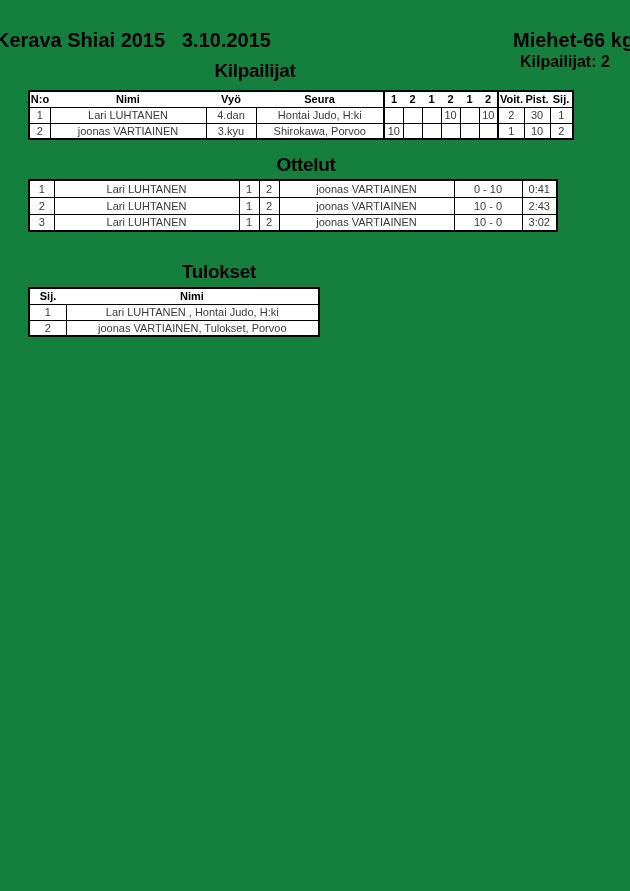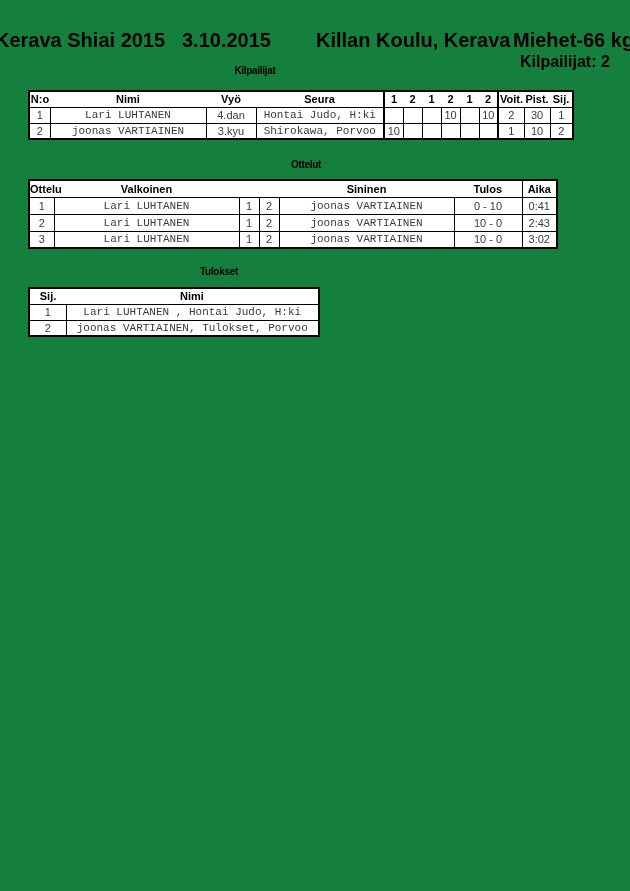--- a/index.html
+++ b/index.html
@@ -32,21 +32,21 @@
   .participants-count {
     position:absolute;
     left:520px; top:56px;
     font-size:16px; line-height:12px;
     font-weight:bold; color:#000;
     white-space:nowrap;
   }
   .section-heading {
     position:absolute;
     transform:translateX(-50%);
-    font-size:10px; line-height:14px;
+    font-size:19px; line-height:14px;
     font-weight:bold; color:#000;
     letter-spacing:-0.3px;
     white-space:nowrap;
   }
   #heading-competitors { left:255px; top:64px; }
   #heading-matches     { left:277px; top:158px;margin-left:29px; }
   #heading-results     { left:173px; top:265px;margin-left:46px; }
 
   table.doc-table {
     position:absolute;
@@ -72,37 +72,36 @@
     padding:0;
     text-align:center;
     vertical-align:middle;
     white-space:nowrap;
     overflow:hidden;
     border:1px solid #000;
   }
   .doc-table tr { height:16px; }
   #table-competitors tr { height:16px; }
   #table-matches tr     { height:17px; }
-  .td-left { text-align:left; padding-left:7px;font-family:Liberation Mono, monospace; }
+  .td-left { text-align:left; padding-left:7px; }
   .th-left { text-align:left; padding-left:2px; overflow:visible; }
   .thick-left { border-left:2px solid #000 !important; }
   .hdr-sep-left { border-left:1px solid #000 !important; }
 
   #table-competitors { left:28px; top:90px;  width:544px; }
   #table-matches     { left:28px; top:179px; width:528px; }
   #table-results     { left:28px; top:287px; width:290px; }
 </style>
 </head>
 <body>
 
 <div id="page">
 
   <span id="title1" class="title-seg">Kerava Shiai 2015</span>
   <span id="title2" class="title-seg">3.10.2015</span>
-  <span id="title3" class="title-seg">Killan Koulu, Kerava</span>
   <span id="title4" class="title-seg">Miehet-66 kg</span>
 
   <span class="participants-count">Kilpailijat: 2</span>
 
   <span id="heading-competitors" class="section-heading">Kilpailijat</span>
 
   <table id="table-competitors" class="doc-table">
     <colgroup>
       <col style="width:21px">
         <col style="width:156px">
@@ -173,29 +172,20 @@
     <colgroup>
       <col style="width:25px">
         <col style="width:185px">
         <col style="width:20px">
         <col style="width:20px">
       <col style="width:175px">
         <col style="width:68px">
         <col style="width:35px">
     </colgroup>
     <tbody>
-        <tr>
-      <th class="th-left">Ottelu</th>
-      <th>Valkoinen</th>
-      <th></th>
-      <th></th>
-      <th>Sininen</th>
-      <th>Tulos</th>
-      <th class="hdr-sep-left">Aika</th>
-    </tr>
     <tr>
       <td>1</td>
       <td class="td-left">Lari LUHTANEN</td>
       <td>1</td>
       <td>2</td>
       <td class="td-left">joonas VARTIAINEN</td>
       <td>0 - 10</td>
       <td>0:41</td>
     </tr>
     <tr>

